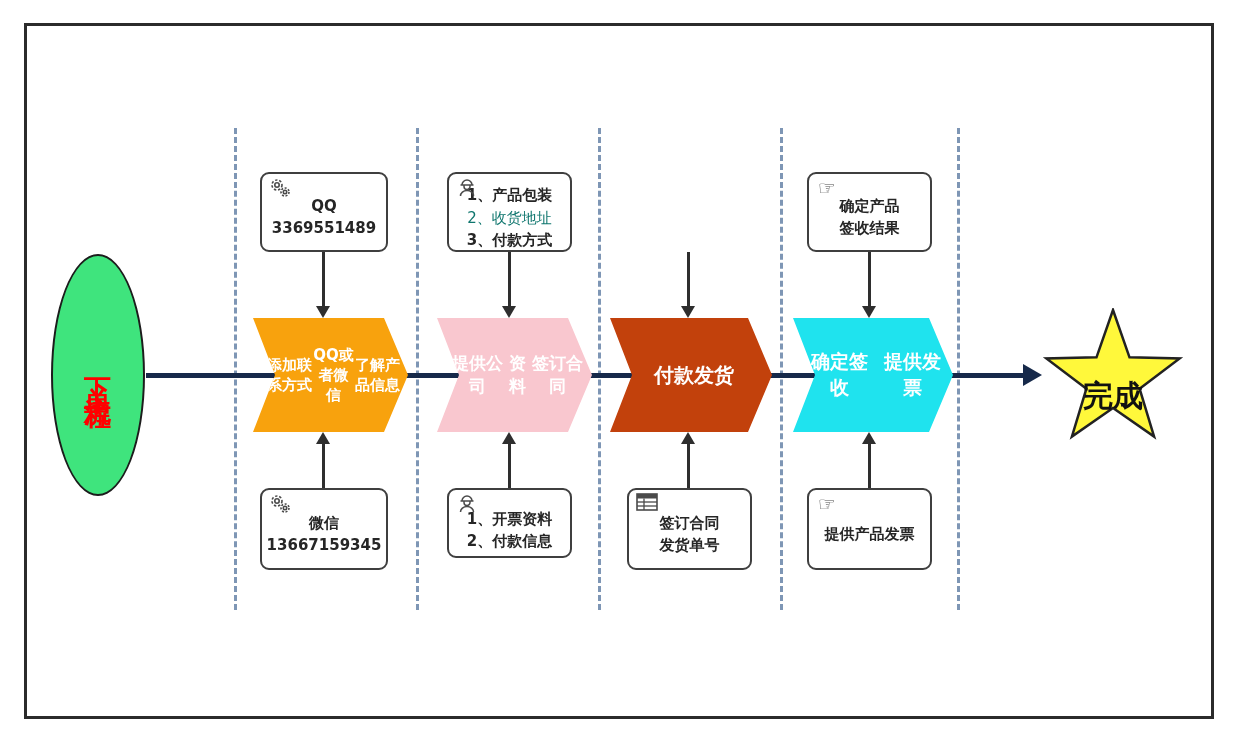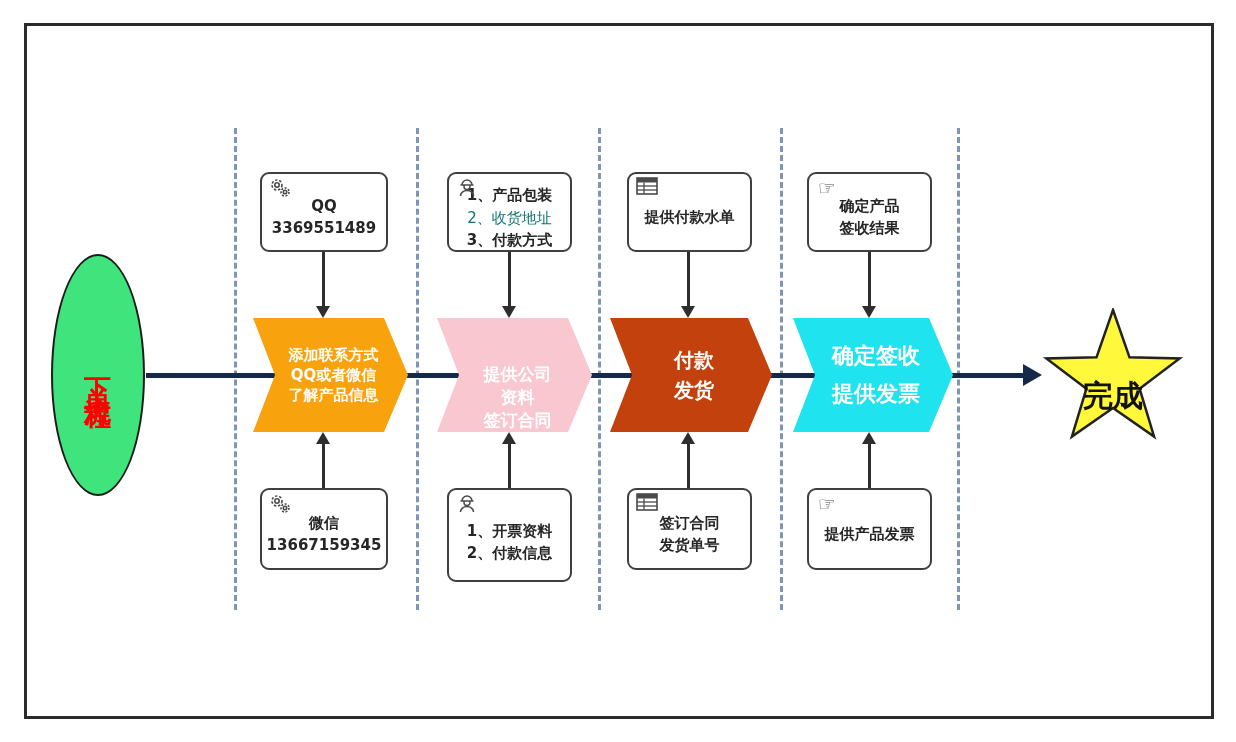--- a/index.html
+++ b/index.html
@@ -28,28 +28,28 @@
     border:2.5px solid #1c1c1c;border-radius:50%;box-sizing:border-box;
     display:flex;align-items:center;justify-content:center;
   }
   .start-ellipse .vtext{
     writing-mode:vertical-rl;text-orientation:upright;
     font-size:27px;font-weight:bold;letter-spacing:9px;line-height:1;
   }
   .chevron{
     position:absolute;top:318px;height:114px;box-sizing:border-box;
     clip-path:polygon(0 0, calc(100% - 24px) 0, 100% 50%, calc(100% - 24px) 100%, 0 100%, 22px 50%);
-    display:flex;flex-direction:column;align-items:center;justify-content:center;
+    display:flex;flex-direction:row;align-items:center;justify-content:center;
     color:#ffffff;font-weight:bold;text-align:center;line-height:1.35;
     padding-left:14px;padding-right:8px;
   }
   .chevron span{display:block;}
   .fs15{font-size:15px;}
   .fs17{font-size:17px;justify-content:flex-end;}
-  .fs19{font-size:22px;gap:8px;}
+  .fs19{font-size:19px;gap:8px;}
   .fs20{font-size:20px;line-height:1.5;}
   .node-box{
     position:absolute;background:#ffffff;border:2.5px solid #3f3f3f;border-radius:9px;
     box-sizing:border-box;display:flex;flex-direction:column;align-items:center;
     justify-content:center;padding-top:10px;
     font-size:15px;font-weight:bold;color:#262626;line-height:1.5;text-align:center;
   }
   .node-box .dim{color:#0f766e;font-weight:normal;}
   .node-icon{position:absolute;left:6px;top:3px;width:24px;height:24px;color:#4a4a4a;}
   .hand-glyph{font-size:20px;line-height:22px;font-weight:normal;color:#4a4a4a;}
@@ -139,53 +139,41 @@
           <line x1="4.5" y1="8" x2="17.5" y2="8"></line>
         <path d="M8 8 v1.5 a3 3 0 0 0 6 0 V8"></path>
           <path d="M4.5 19 a6.5 5.5 0 0 1 13 0"></path>
       </svg>
     </span>
     <span>1、产品包装</span>
     <span class="dim">2、收货地址</span>
     <span>3、付款方式</span>
   </div>
 
-  <div class="node-box" style="left:627px;top:172px;width:125px;height:80px">
-    <span class="node-icon">
-      <svg width="22" height="18" viewBox="0 0 22 18">
-        <rect x="1" y="1" width="20" height="16" fill="none" stroke="currentColor" stroke-width="1.6"></rect>
-        <rect x="1" y="1" width="20" height="4.5" fill="currentColor"></rect>
-        <line x1="1" y1="9" x2="21" y2="9" stroke="currentColor" stroke-width="1.3"></line>
-        <line x1="1" y1="13" x2="21" y2="13" stroke="currentColor" stroke-width="1.3"></line>
-        <line x1="8" y1="5.5" x2="8" y2="17" stroke="currentColor" stroke-width="1.3"></line>
-      </svg>
-    </span>
-    <span>提供付款水单</span>
-  </div>
 
   <div class="node-box" style="left:807px;top:172px;width:125px;height:80px">
     <span class="node-icon hand-glyph">☞</span>
     <span>确定产品</span>
     <span>签收结果</span>
   </div>
 
   <div class="node-box" style="left:260px;top:488px;width:128px;height:82px">
     <span class="node-icon">
       <svg width="24" height="22" viewBox="0 0 24 22" fill="none" stroke="currentColor" stroke-width="1.6">
         <circle cx="9" cy="8" r="5" stroke-dasharray="2.4 1.8"></circle>
           <circle cx="9" cy="8" r="2.2"></circle>
         <circle cx="17" cy="15" r="4" stroke-dasharray="2 1.6"></circle>
           <circle cx="17" cy="15" r="1.7"></circle>
       </svg>
     </span>
     <span>微信</span>
     <span>13667159345</span>
   </div>
 
-  <div class="node-box" style="left:447px;top:488px;width:125px;height:94px;padding-top:14px">
+  <div class="node-box" style="left:447px;top:488px;width:125px;height:70px;padding-top:14px">
     <span class="node-icon">
       <svg width="22" height="22" viewBox="0 0 22 22" fill="none" stroke="currentColor" stroke-width="1.5">
         <path d="M6 8 a5 5 0 0 1 10 0"></path>
           <line x1="4.5" y1="8" x2="17.5" y2="8"></line>
         <path d="M8 8 v1.5 a3 3 0 0 0 6 0 V8"></path>
           <path d="M4.5 19 a6.5 5.5 0 0 1 13 0"></path>
       </svg>
     </span>
     <span>1、开票资料</span>
     <span>2、付款信息</span>

